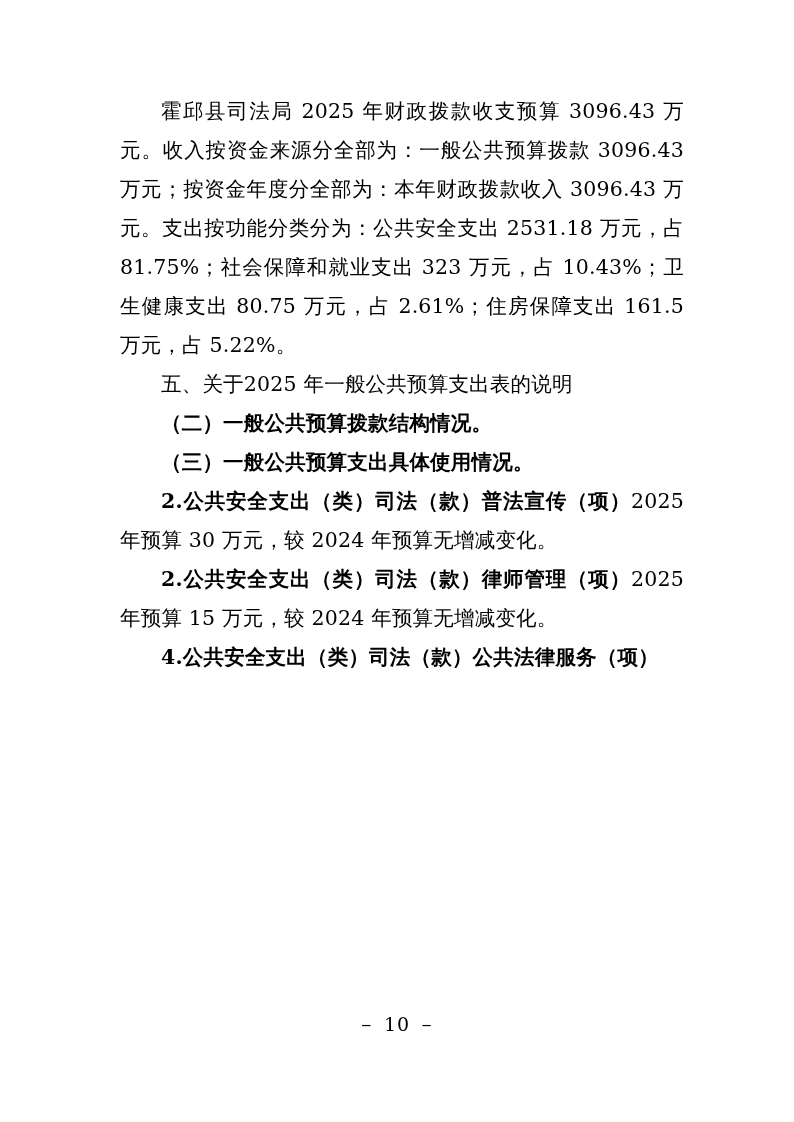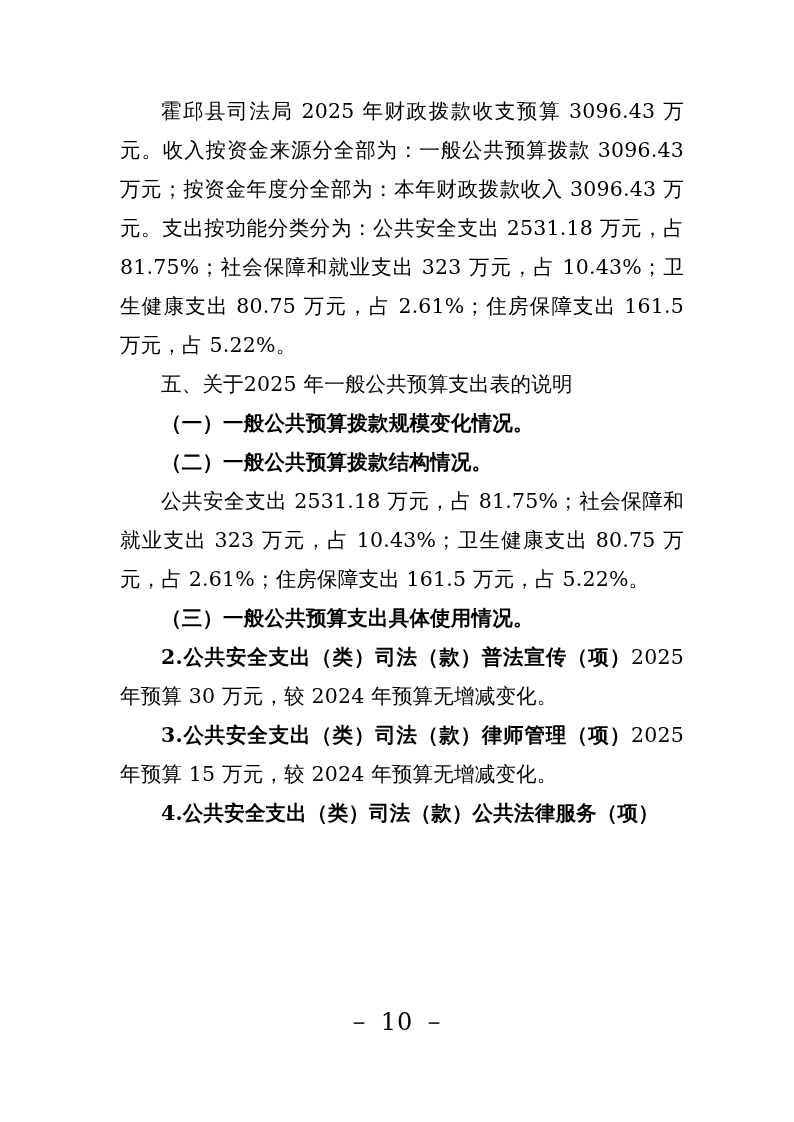--- a/index.html
+++ b/index.html
@@ -47,47 +47,45 @@
   }
   p.item .lead {
     font-weight: bold;
   }
   .page-number {
     position: absolute;
     left: 0;
     right: 0;
     bottom: 84px;
     text-align: center;
-    font-size: 24px;
+    font-size: 19px;
     font-family: "DejaVu Serif", "Liberation Serif", serif;
     letter-spacing: 1px;
   }
 </style>
 </head>
 <body>
 
 <div class="page">
   <div class="doc-body">
 
     <p class="body">霍邱县司法局 2025 年财政拨款收支预算 3096.43 万元。收入按资金来源分全部为：一般公共预算拨款 3096.43 万元；按资金年度分全部为：本年财政拨款收入 3096.43 万元。支出按功能分类分为：公共安全支出 2531.18 万元，占 81.75%；社会保障和就业支出 323 万元，占 10.43%；卫生健康支出 80.75 万元，占 2.61%；住房保障支出 161.5 万元，占 5.22%。</p>
 
     <p class="heading">五、关于2025 年一般公共预算支出表的说明</p>
 
-    <p class="sub-heading">（一）一般公共预算拨款规模变化情况。</p>
 
 
     <p class="sub-heading">（二）一般公共预算拨款结构情况。</p>
 
-    <p class="body">公共安全支出 2531.18 万元，占 81.75%；社会保障和就业支出 323 万元，占 10.43%；卫生健康支出 80.75 万元，占 2.61%；住房保障支出 161.5 万元，占 5.22%。</p>
 
     <p class="sub-heading">（三）一般公共预算支出具体使用情况。</p>
 
 
     <p class="item"><span class="lead">2.公共安全支出（类）司法（款）普法宣传（项）</span><span>2025 年预算 30 万元，较 2024 年预算无增减变化。</span></p>
 
-    <p class="item"><span class="lead">3.公共安全支出（类）司法（款）律师管理（项）</span><span>2025 年预算 15 万元，较 2024 年预算无增减变化。</span></p>
+    <p class="item"><span class="lead">2.公共安全支出（类）司法（款）律师管理（项）</span><span>2025 年预算 15 万元，较 2024 年预算无增减变化。</span></p>
 
     <p class="item"><span class="lead">4.公共安全支出（类）司法（款）公共法律服务（项）</span><span></span></p>
 
   </div>
 </div>
 
 <div class="page-number">－ 10 －</div>
 
 </body></html>

